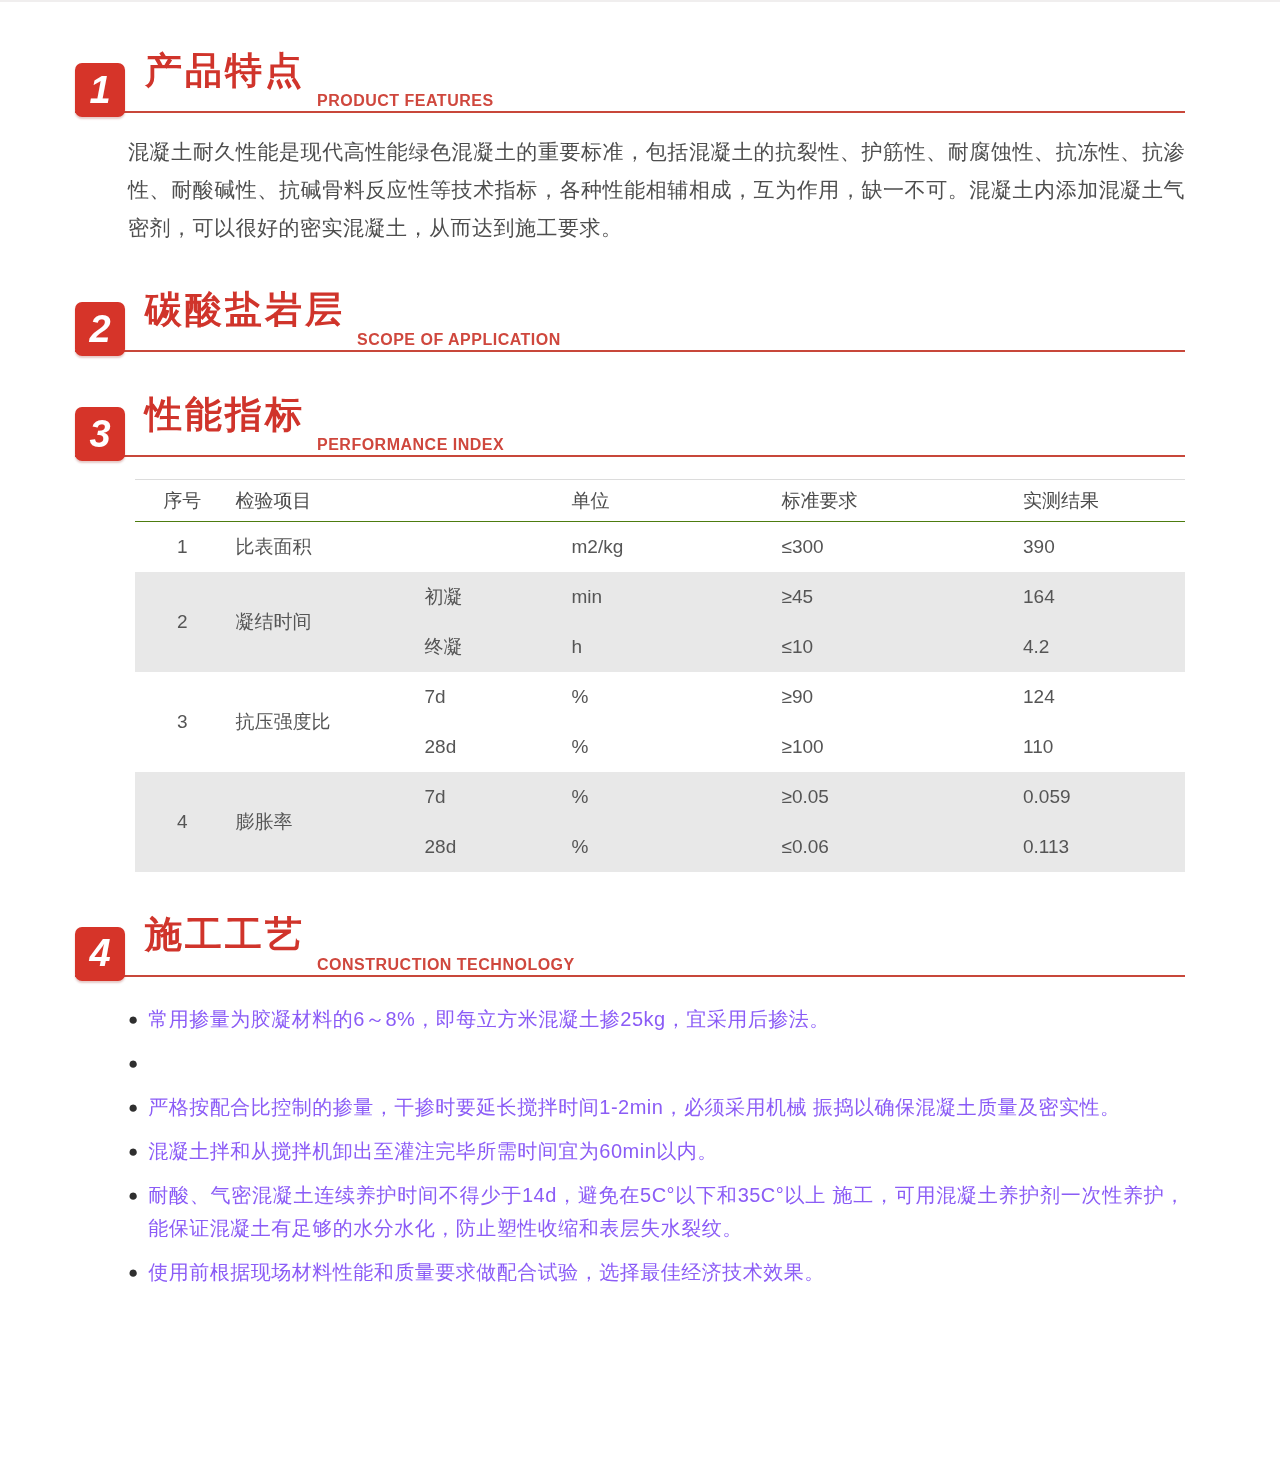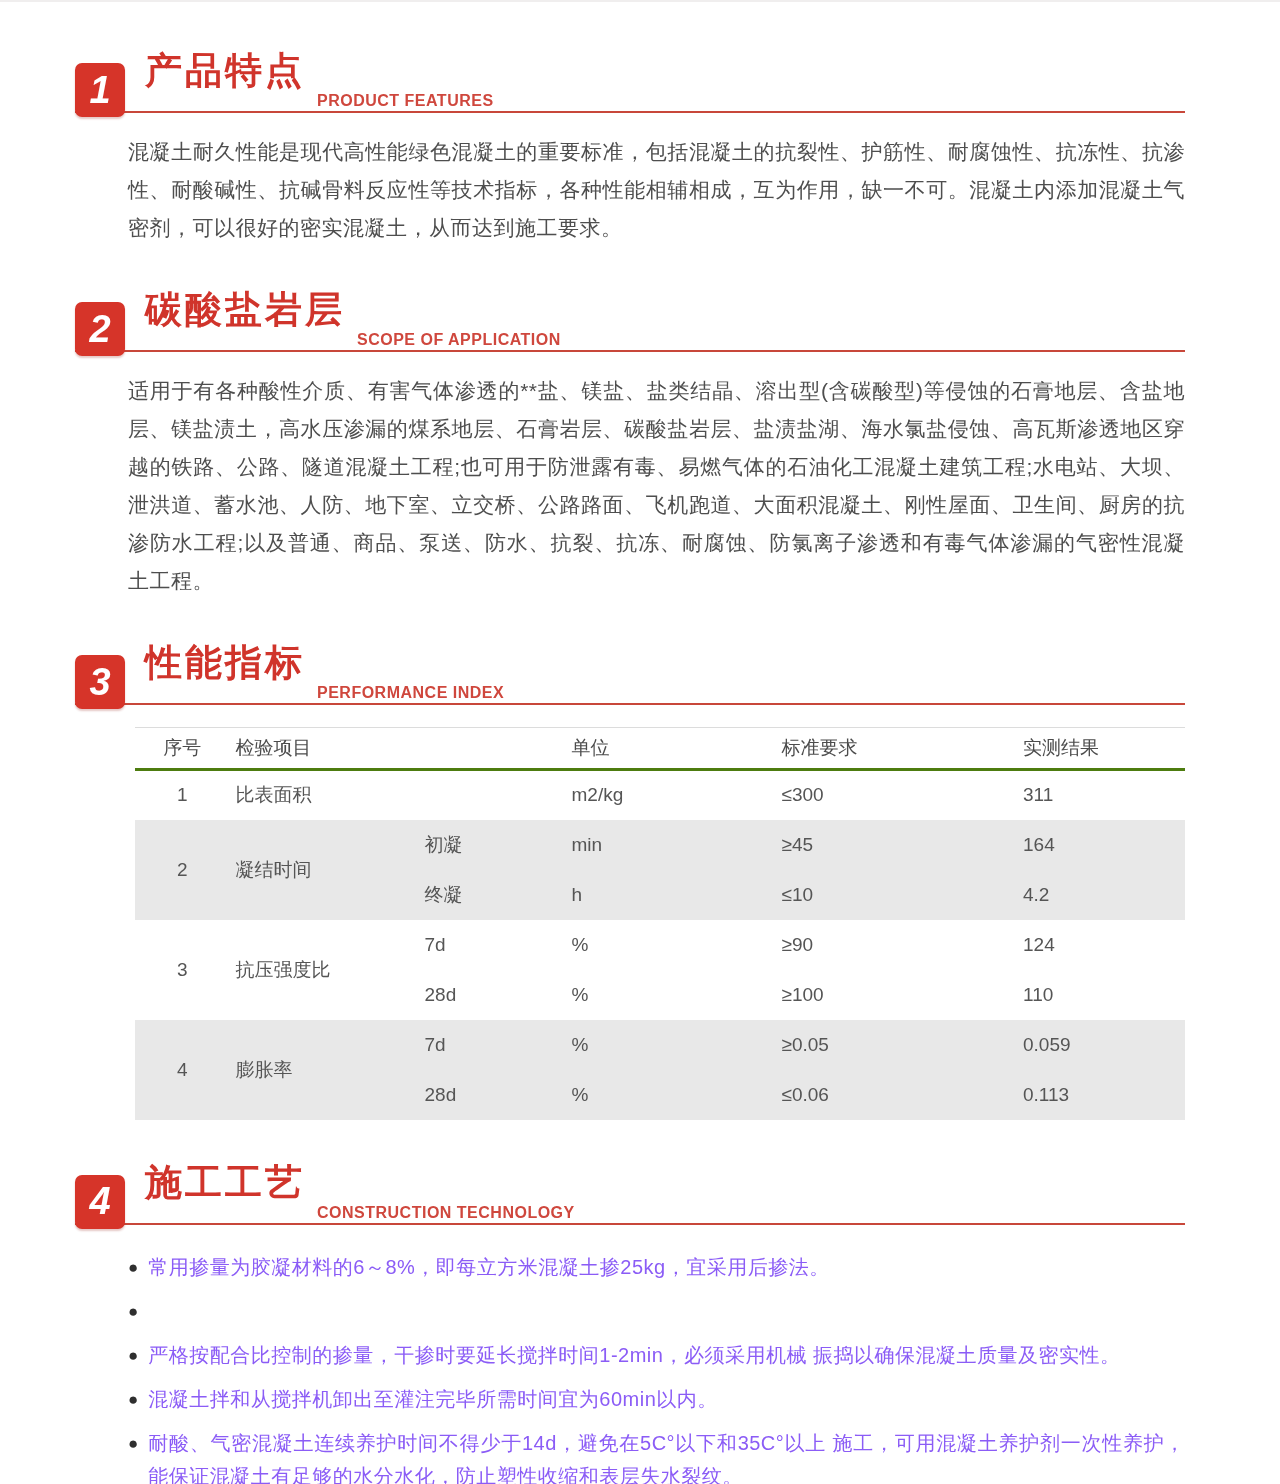--- a/index.html
+++ b/index.html
@@ -78,21 +78,21 @@
   }
   table.perf th, table.perf td {
     font-weight: normal;
     text-align: left;
     padding: 0 6px;
     vertical-align: middle;
   }
   table.perf thead th {
     height: 42px;
     border-top: 1px solid #dcdcdc;
-    border-bottom: 3px solid #4d7c0f;
+    border-bottom: 1px solid #4d7c0f;
     color: #4c4c4c;
   }
   table.perf td { height: 50px; }
   table.perf .shade { background: #e8e8e8; }
   .col-no    { width: 9%;  text-align: center !important; }
   .col-item  { width: 18%; }
   .col-sub   { width: 14%; }
   .col-unit  { width: 20%; }
   .col-std   { width: 23%; }
   .col-res   { width: 16%; }
@@ -140,21 +140,20 @@
   </section>
 
   <section class="sec sec-2">
     <div class="sec-head">
       <div class="badge">
         <span>2</span>
       </div>
       <span class="title-zh">碳酸盐岩层</span>
       <span class="title-en">SCOPE OF APPLICATION</span>
     </div>
-    <p class="para">适用于有各种酸性介质、有害气体渗透的**盐、镁盐、盐类结晶、溶出型(含碳酸型)等侵蚀的石膏地层、含盐地层、镁盐渍土，高水压渗漏的煤系地层、石膏岩层、碳酸盐岩层、盐渍盐湖、海水氯盐侵蚀、高瓦斯渗透地区穿越的铁路、公路、隧道混凝土工程;也可用于防泄露有毒、易燃气体的石油化工混凝土建筑工程;水电站、大坝、泄洪道、蓄水池、人防、地下室、立交桥、公路路面、飞机跑道、大面积混凝土、刚性屋面、卫生间、厨房的抗渗防水工程;以及普通、商品、泵送、防水、抗裂、抗冻、耐腐蚀、防氯离子渗透和有毒气体渗漏的气密性混凝土工程。</p>
   </section>
 
   <section class="sec sec-3">
     <div class="sec-head">
       <div class="badge">
         <span>3</span>
       </div>
       <span class="title-zh">性能指标</span>
       <span class="title-en">PERFORMANCE INDEX</span>
     </div>
@@ -171,21 +170,21 @@
           </tr>
         </thead>
         <tbody>
 
           <tr>
             <td class="col-no">1</td>
             <td class="col-item">比表面积</td>
             <td class="col-sub"></td>
             <td class="col-unit">m2/kg</td>
             <td class="col-std">≤300</td>
-            <td class="col-res">311</td>
+            <td class="col-res">390</td>
           </tr>
 
           <tr class="shade">
             <td class="col-no" rowspan="2">2</td>
             <td class="col-item" rowspan="2">凝结时间</td>
             <td class="col-sub">初凝</td>
             <td class="col-unit">min</td>
             <td class="col-std">≥45</td>
             <td class="col-res">164</td>
           </tr>

